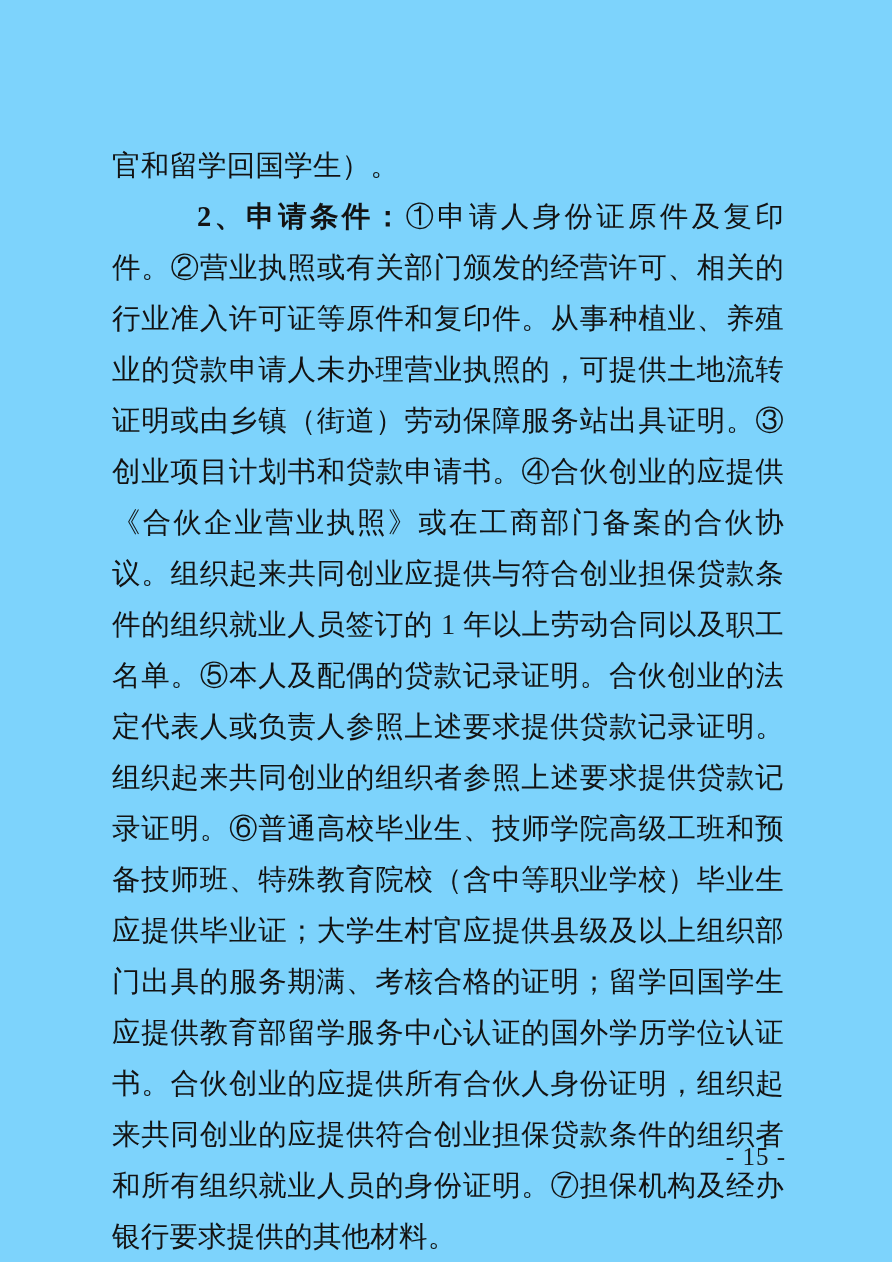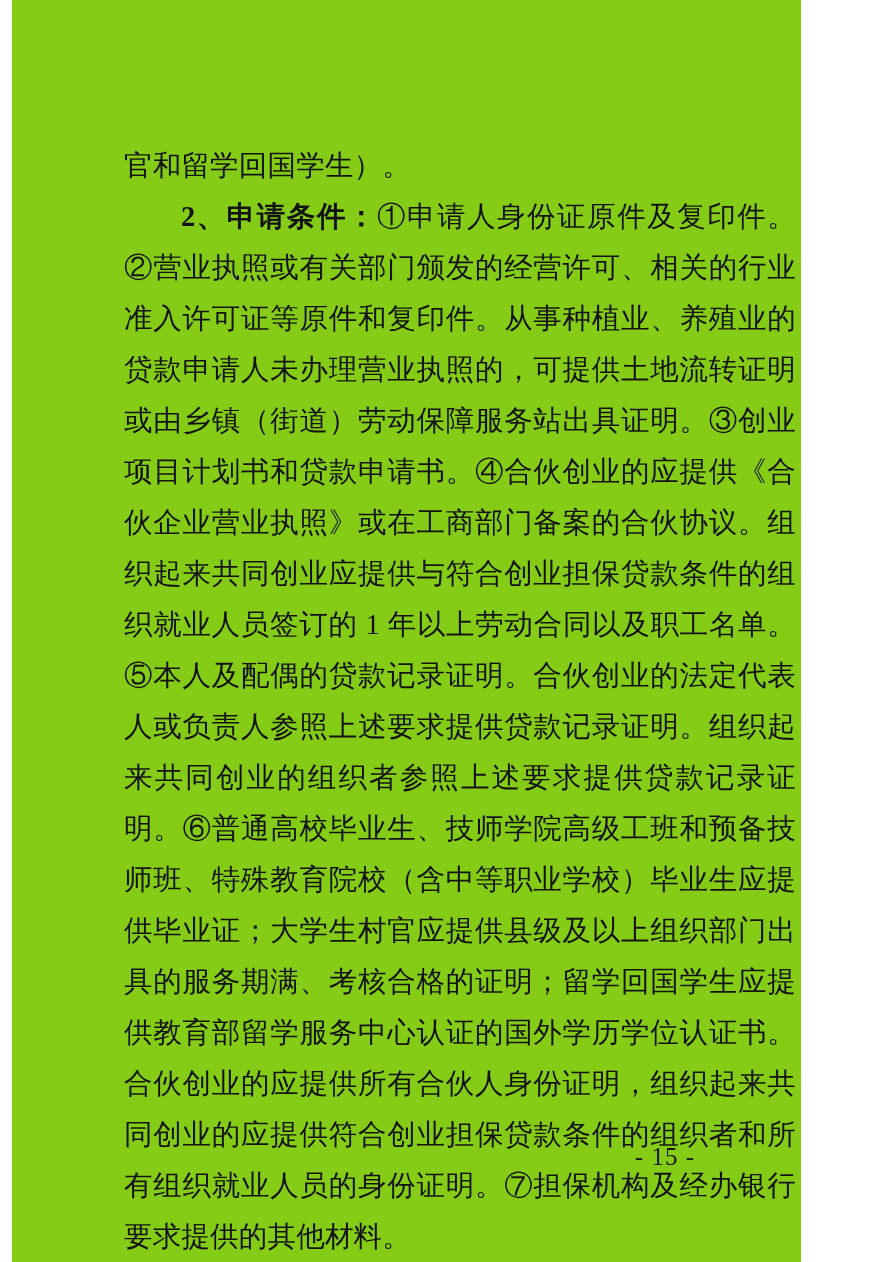--- a/index.html
+++ b/index.html
@@ -10,25 +10,25 @@
   body {
     width: 892px;
     height: 1262px;
     position: relative;
     font-family: "Liberation Serif", "DejaVu Serif", serif;
     color: #111111;
     overflow: hidden;
   }
   .page {
     position: absolute;
-    left: 12px;
+    left: 0;
     top: 0;
-    width: 789px;
+    width: 892px;
     height: 1262px;
-    background: #84cc16;
+    background: #7dd3fc;
   }
   .content {
     position: absolute;
     left: 112px;
     top: 140px;
     width: 672px;
   }
   .para {
     font-size: 28.5px;
     line-height: 51px;
@@ -39,20 +39,21 @@
     color: #131313;
   }
   .para + .para {
     margin-top: 0px;
   }
   .indent {
     text-indent: 57px;
   }
   .bold {
     font-weight: bold;
+    margin-left: 28px;
   }
   .footer {
     position: absolute;
     right: 106px;
     top: 1143px;
     font-size: 25px;
     font-family: "Liberation Serif", "DejaVu Serif", serif;
     color: #1a1a1a;
     letter-spacing: 1px;
   }

